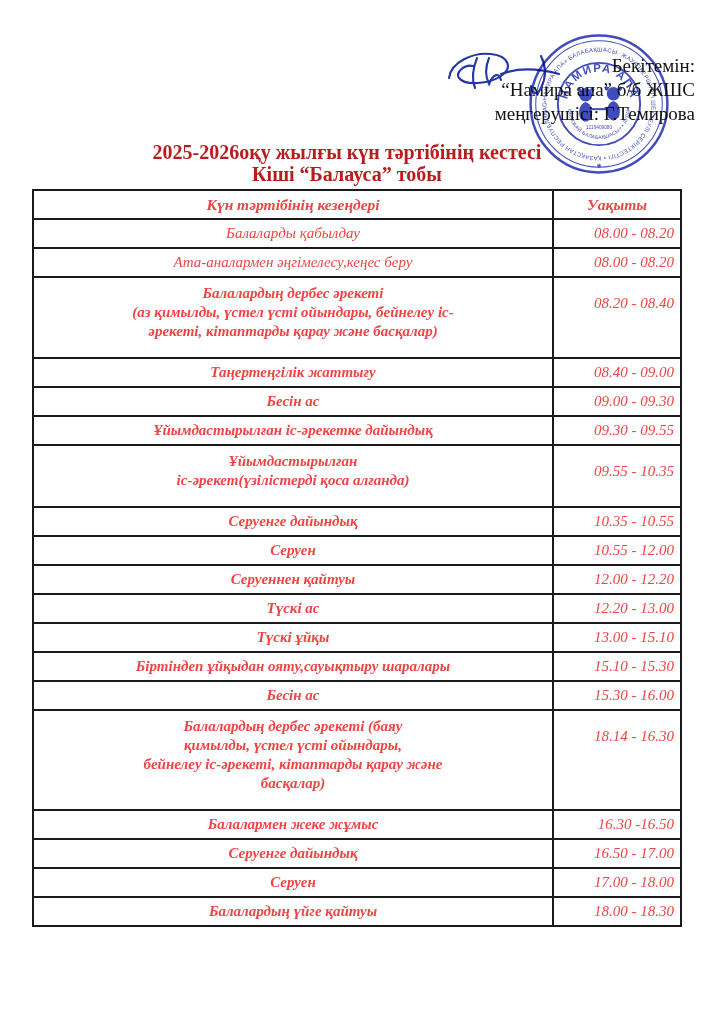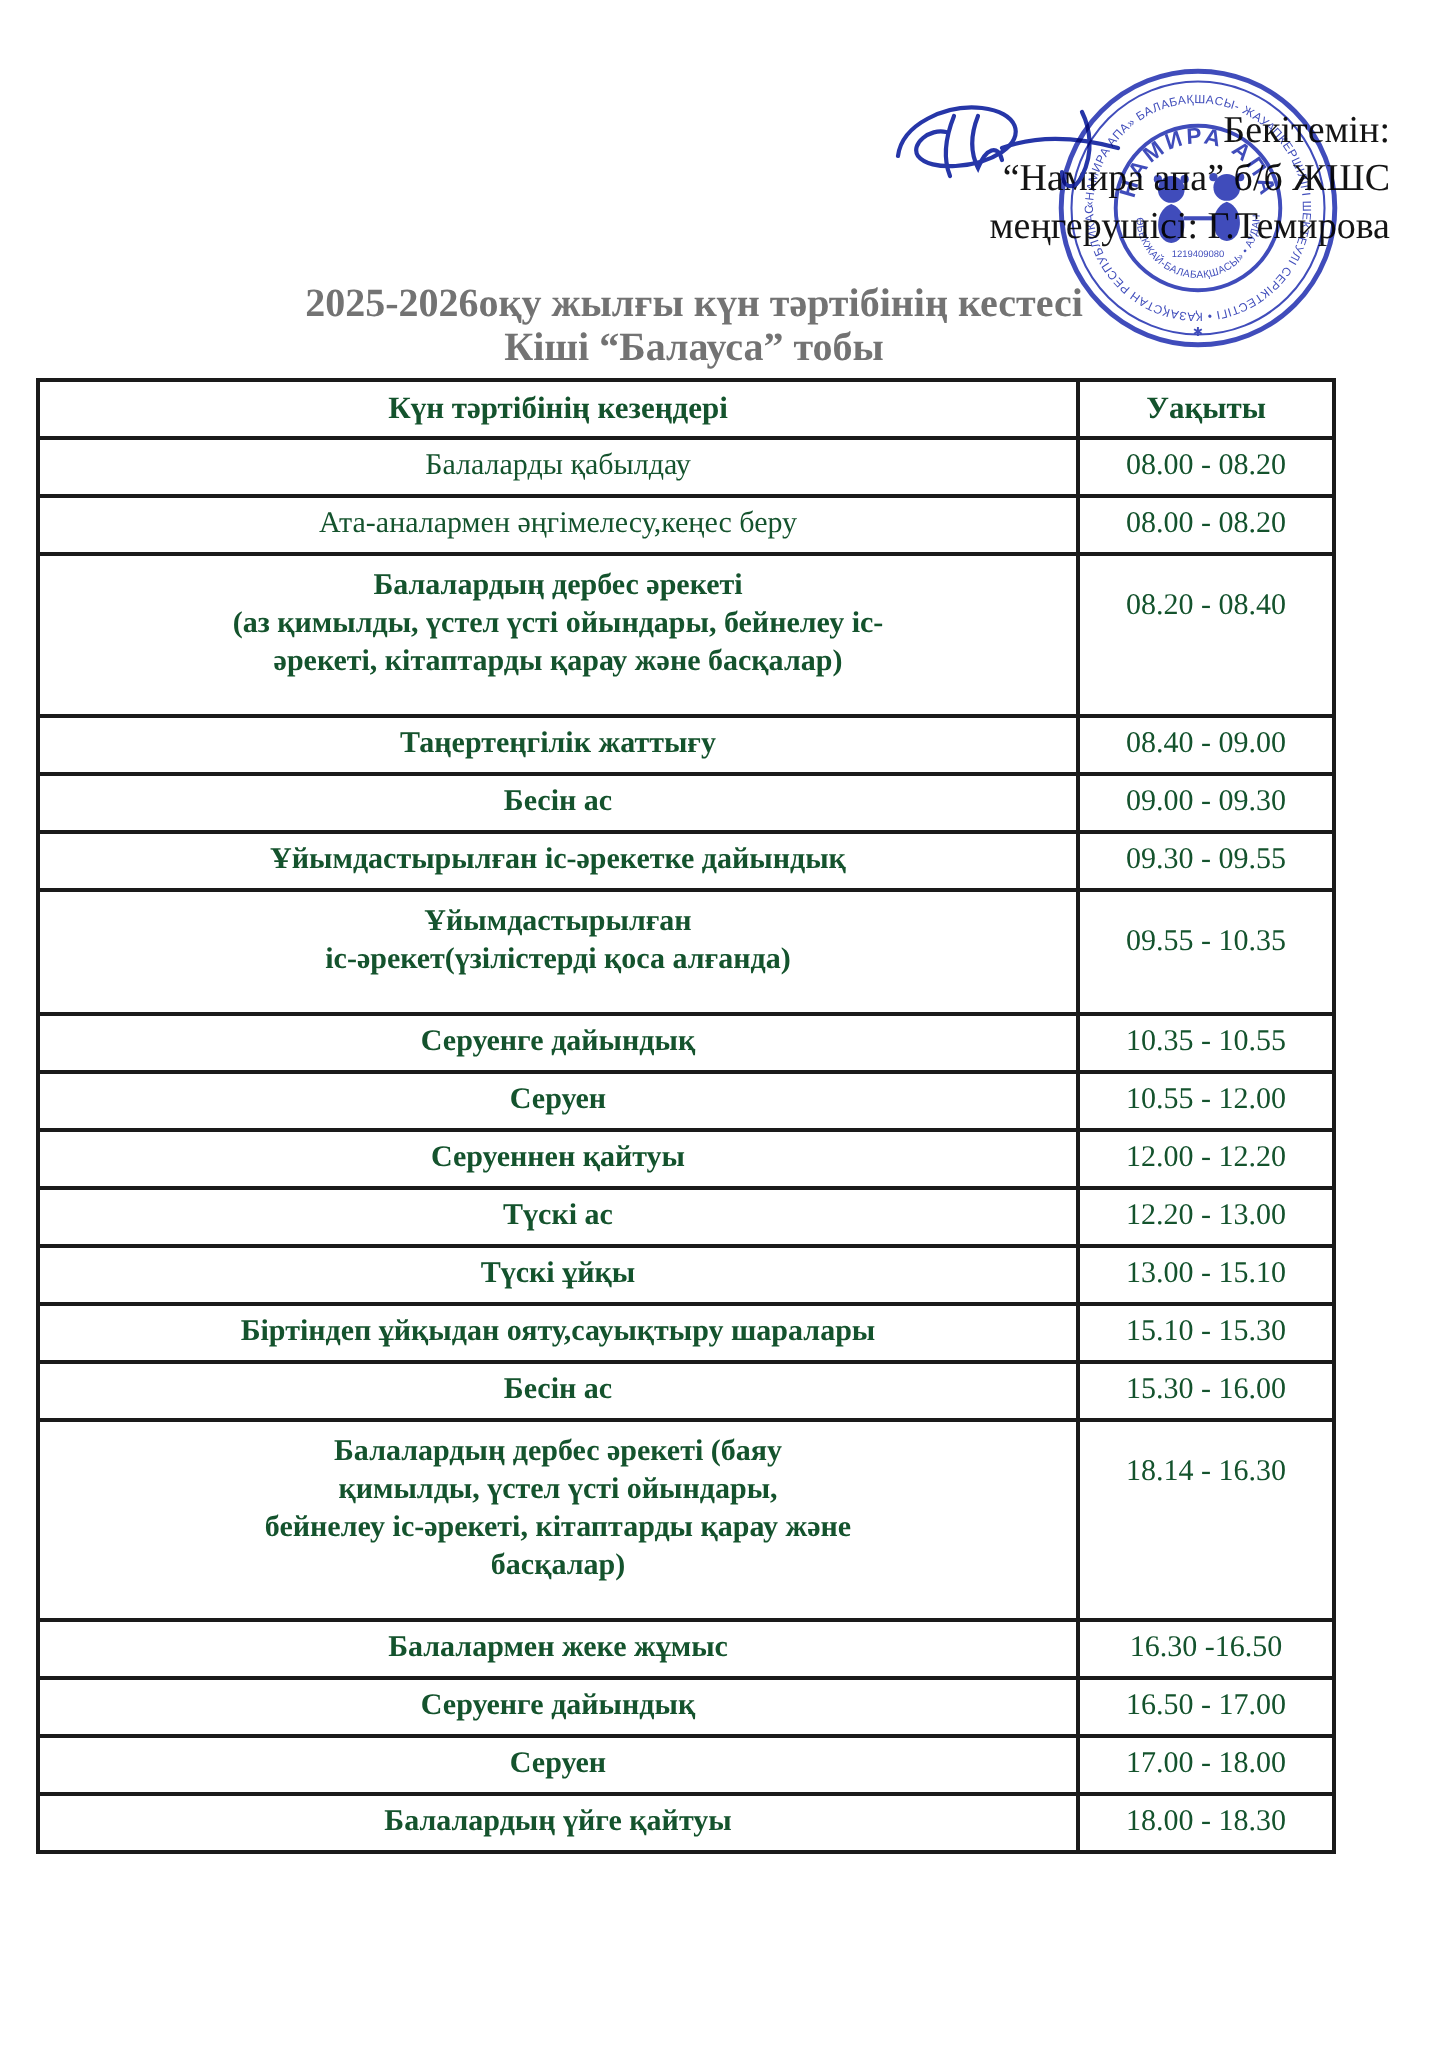--- a/index.html
+++ b/index.html
@@ -46,36 +46,37 @@
   
   .doc-title {
     position: absolute;
     top: 141px;
     left: 23px;
     width: 648px;
     text-align: center;
     font-weight: bold;
     font-size: 20px;
     line-height: 22px;
-    color: #737373;
+    color: #b91c1c;
     z-index: 1;
   }
 
   
   table.schedule {
     position: absolute;
     top: 189px;
-    left: 18px;
+    left: 32px;
     width: 648px;
     border-collapse: collapse;
     table-layout: fixed;
     font-size: 15px;
-    color: #14532d;
+    color: #ef4444;
     z-index: 2;
     background: transparent;
+    font-style: italic;
   }
   table.schedule th, table.schedule td {
     border: 2px solid #1a1a1a;
     padding: 4px 6px;
     vertical-align: middle;
   }
   table.schedule col.c-activity { width: 520px; }
   table.schedule col.c-time { width: 128px; }
   th.h-activity, th.h-time {
     font-weight: bold;
@@ -85,21 +86,21 @@
   }
   td.activity {
     text-align: center;
     font-weight: bold;
     white-space: pre-line;
     line-height: 19px;
     height: 29px;
   }
   tr.regular td.activity { font-weight: normal; }
   td.time {
-    text-align: center;
+    text-align: right;
     padding-left: 12px;
     font-weight: normal;
     line-height: 19px;
   }
   tr.multi td.time { vertical-align: top; padding-top: 16px; }
   tr.multi td.activity { padding-top: 6px; padding-bottom: 16px; }
 </style>
 </head>
 <body>
 

